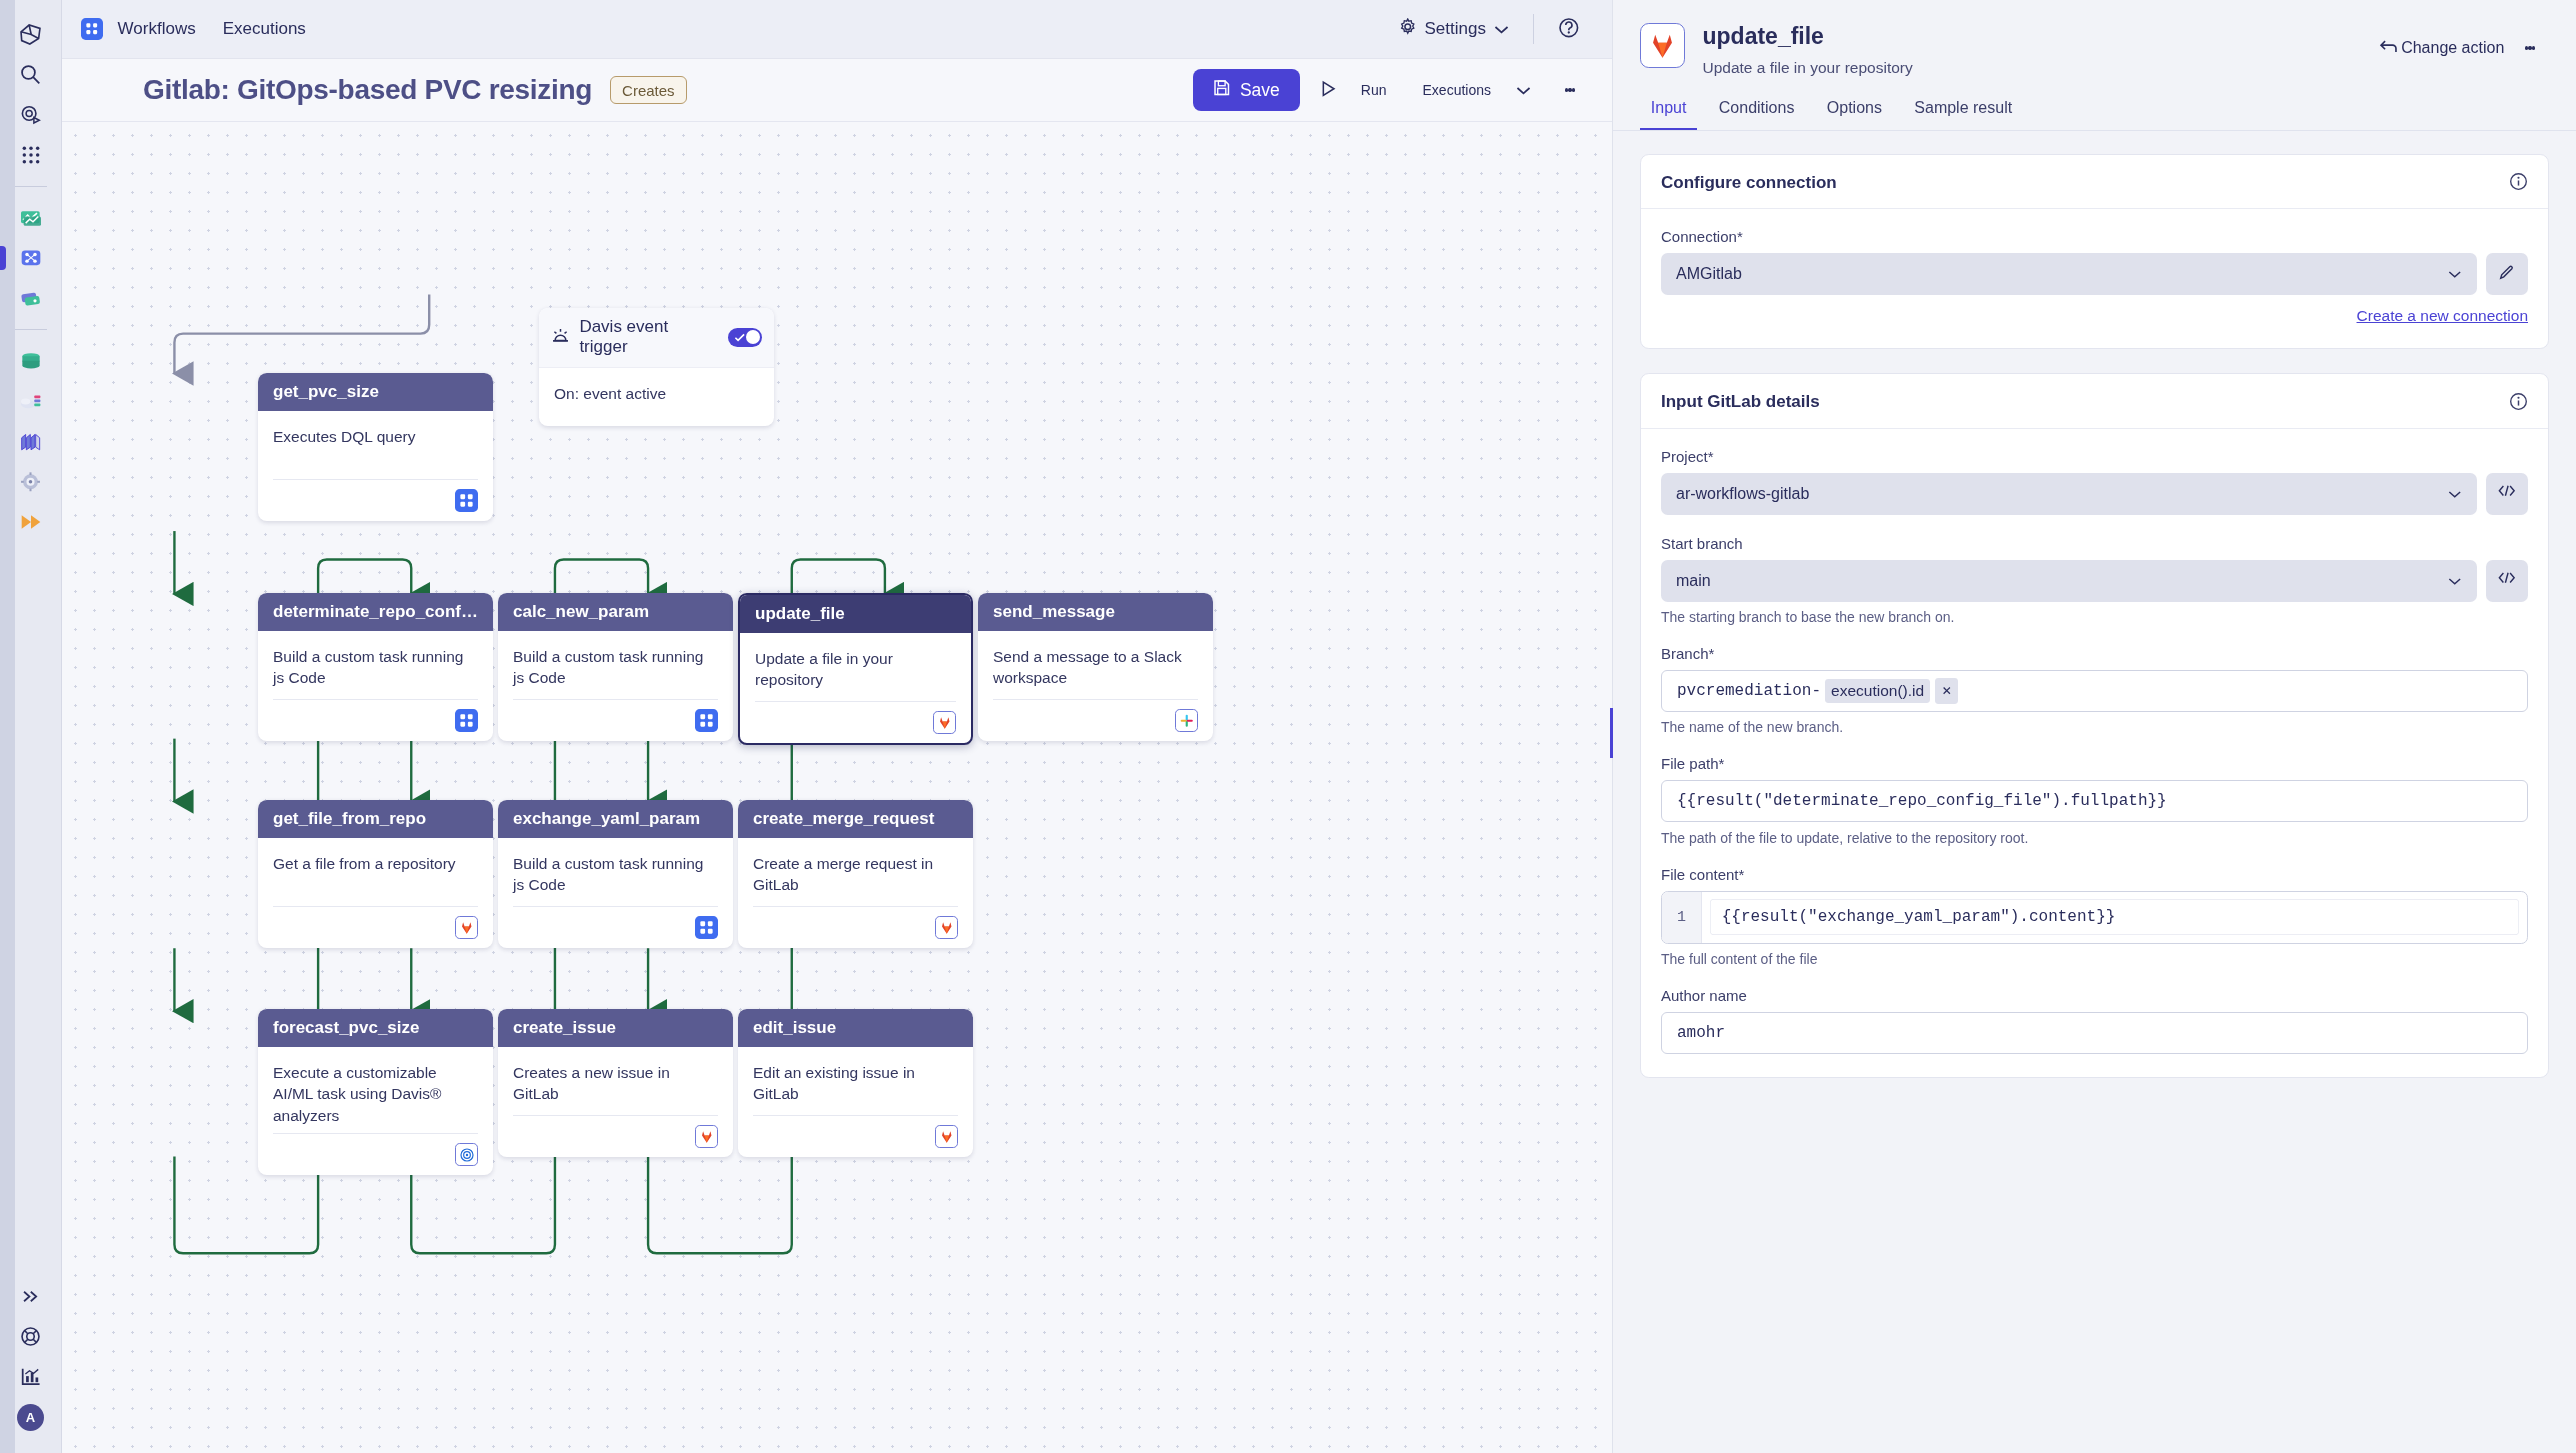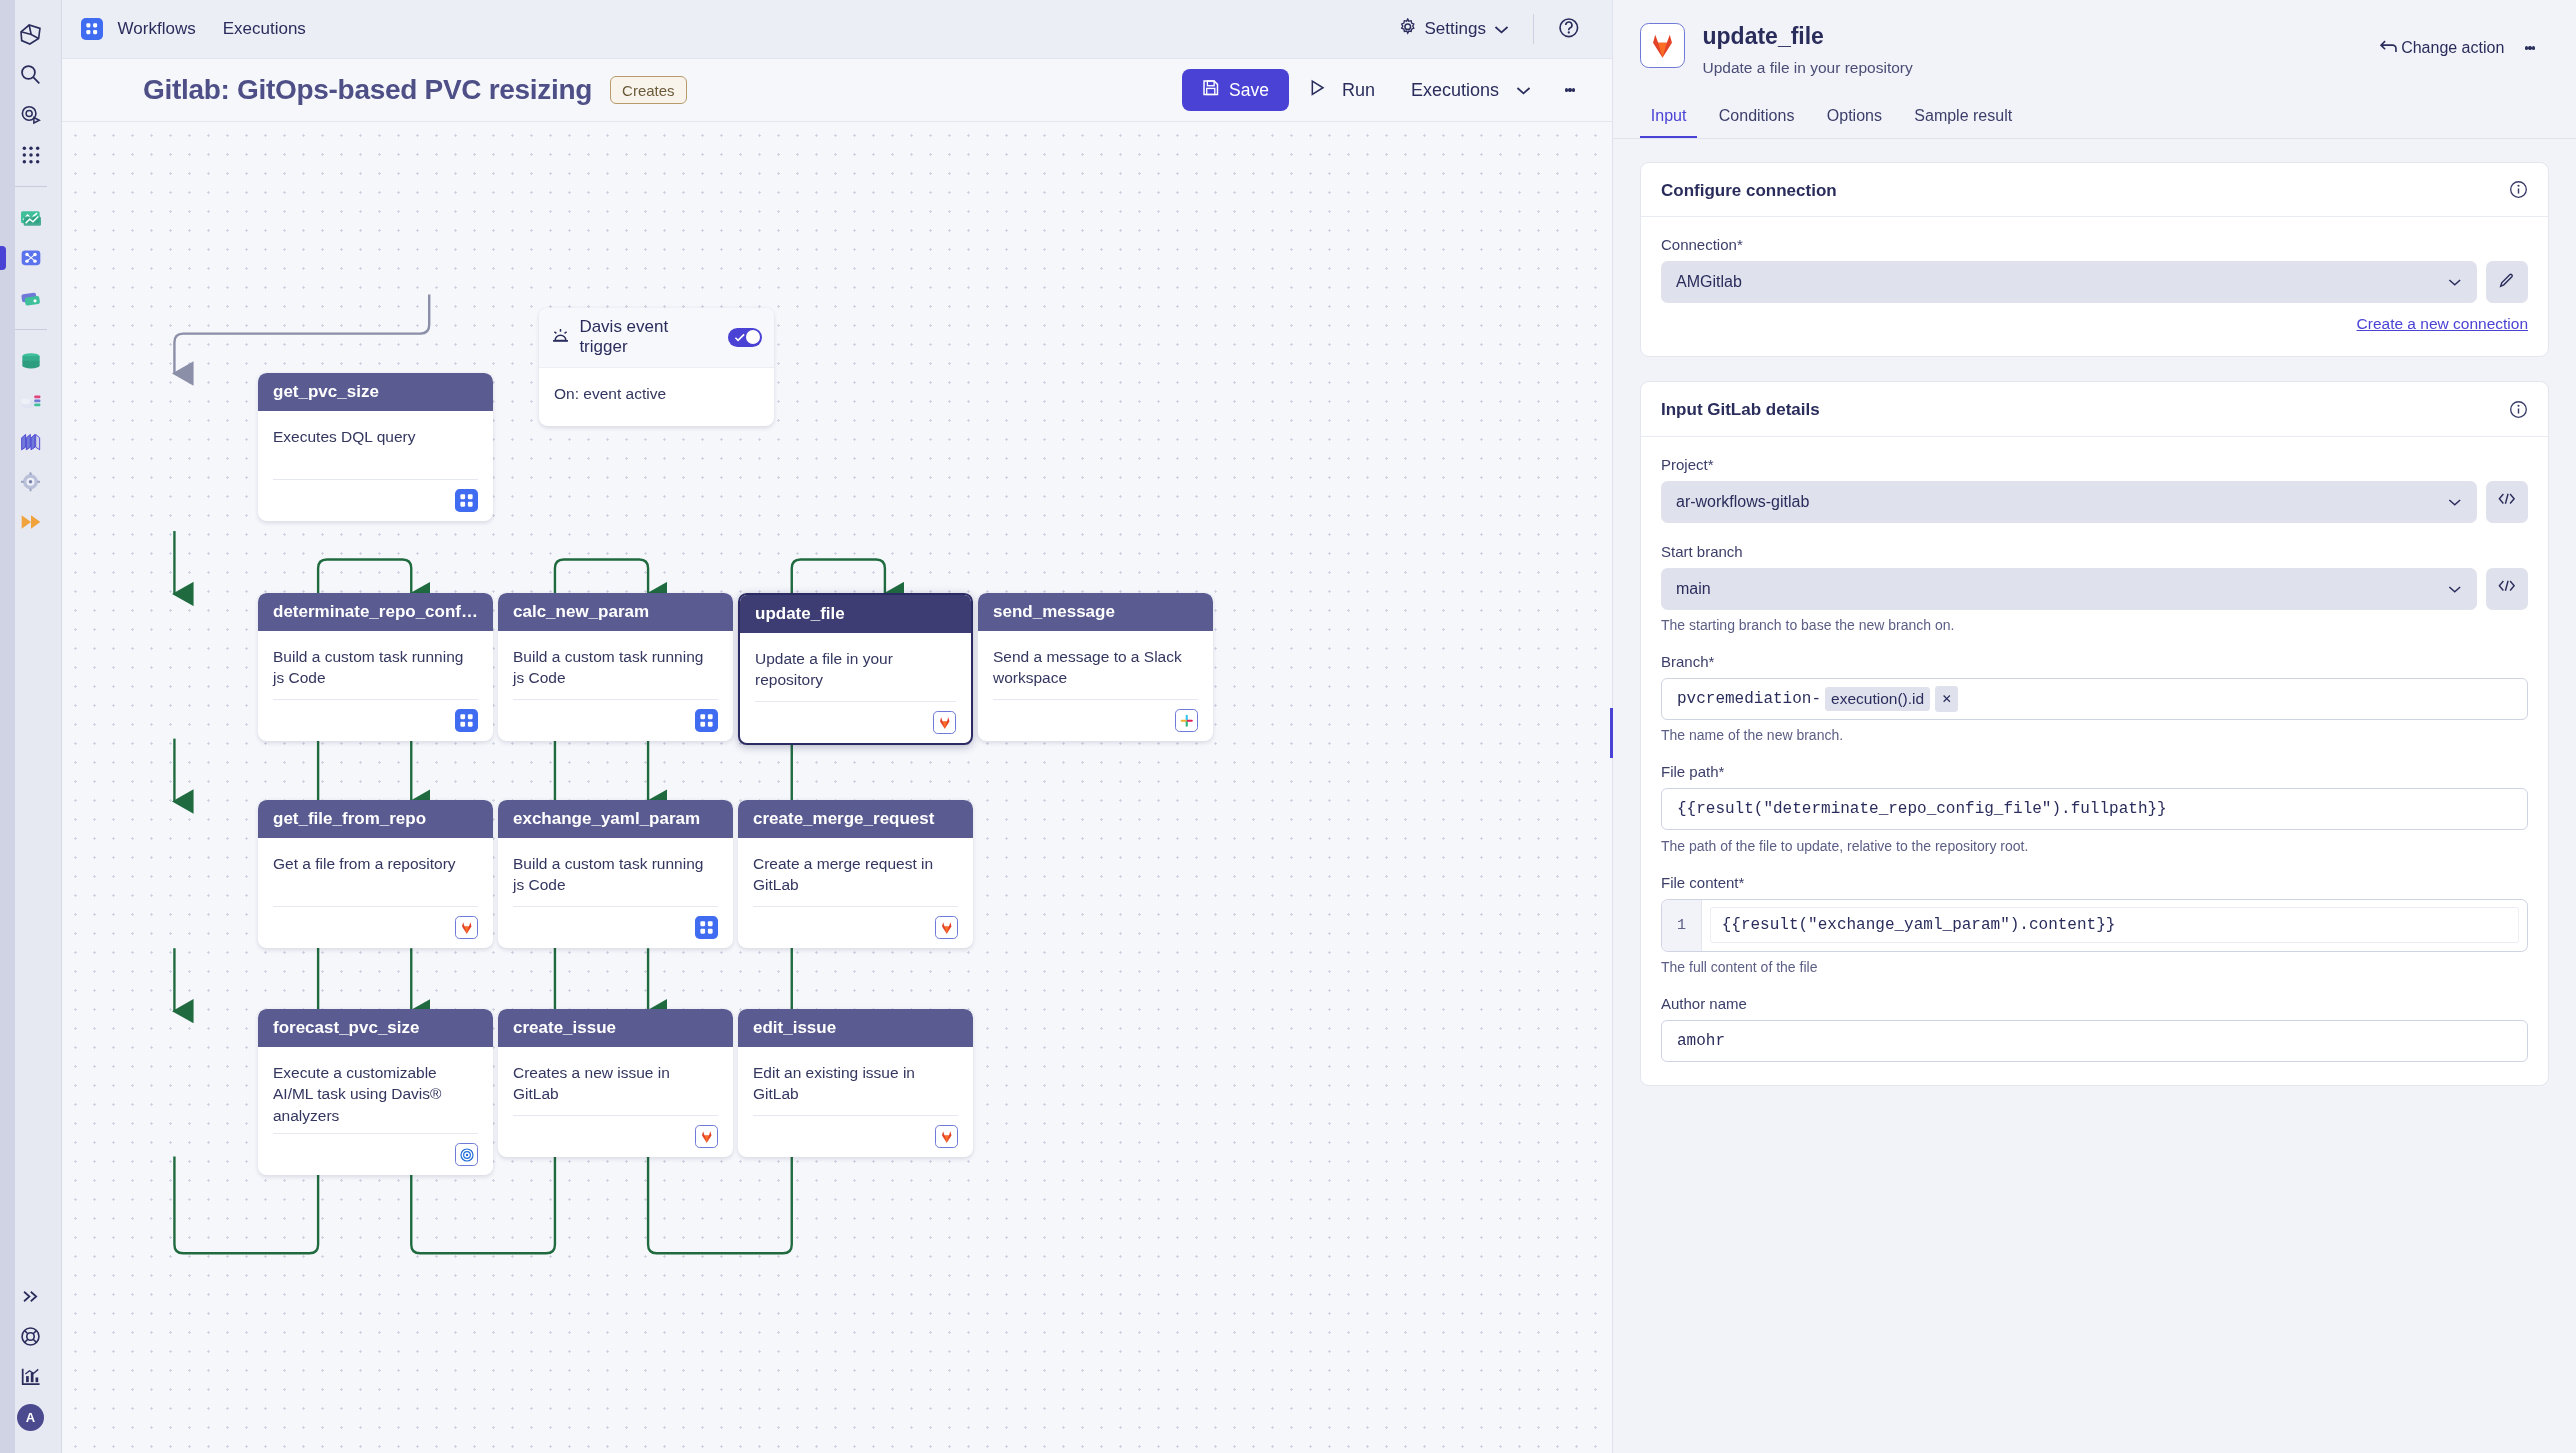--- a/index.html
+++ b/index.html
@@ -83,22 +83,22 @@
     border-radius:6px; padding:4.7px 11.5px; font-size:15px; white-space:nowrap;
   }
   .wf-actions{ margin-left:auto; display:flex; align-items:center; gap:4px; }
   .btn-save{
     background:#4a42d4; color:#fff; border:none; border-radius:8px;
     height:42px; padding:0 20px; font-size:17.5px; font-family:inherit;
     display:flex; align-items:center; gap:9.4px; cursor:pointer;
   }
   .btn-ghost{
     background:transparent; border:none; color:#2a2d5c; font-family:inherit;
-    height:42px; padding:0 16px; font-size:18px;
-    display:flex; align-items:center; gap:17px; cursor:pointer; white-space:nowrap;text-align:right;
+    height:42px; padding:0 16px; font-size:14px;
+    display:flex; align-items:center; gap:25px; cursor:pointer; white-space:nowrap;text-align:right;
   }
   .kebab{
     width:38px;height:42px;display:flex;align-items:center;justify-content:center;cursor:pointer;
   }
   .kebab i{ display:block;width:3.4px;height:3.4px;border-radius:50%;background:#2a2d5c;margin:1.7px 0; }
 
   
   .canvas-wrap{ flex:1 1 auto; position:relative; overflow:hidden; background:#f6f7fb;
     border-top:0.7px solid #e4e6f0; }
   .canvas{
@@ -167,21 +167,21 @@
     display:flex;align-items:center;justify-content:center; flex:0 0 45px;
   }
   .panel-titles{ margin-left:17.5px; }
   .panel-title{ font-size:23px; font-weight:bold; color:#2a2d5c; }
   .panel-sub{ font-size:15.5px; color:#4a4d75; margin-top:9.4px; }
   .panel-head-right{ margin-left:auto; display:flex; align-items:center; gap:6.7px; padding-top:4px;}
   .change-action{
     display:flex; align-items:center; gap:3px; font-size:16px; color:#2a2d5c;
     cursor:pointer; white-space:nowrap;
   }
-  .tabs{ display:flex; gap:0; padding:0 27px; margin-top:23px; }
+  .tabs{ display:flex; gap:0; padding:0 27px; margin-top:15px; }
   .tab{
     font-size:16px; color:#3b3e69; padding:6.7px 10.8px 10.8px; cursor:pointer; white-space:nowrap;
     border-bottom:2px solid transparent; margin-right:10.8px;
   }
   .tab.active{ color:#4a42d4; border-bottom-color:#4a42d4; }
   .tabs-rule{ height:0.7px; background:#e0e3ee; margin:0 0 0 0; }
 
   .panel-scroll{ flex:1 1 auto; overflow:hidden; padding:23px 27px 27px; }
   .card{
     background:#fff; border:0.7px solid #e3e5ef; border-radius:8.8px;

